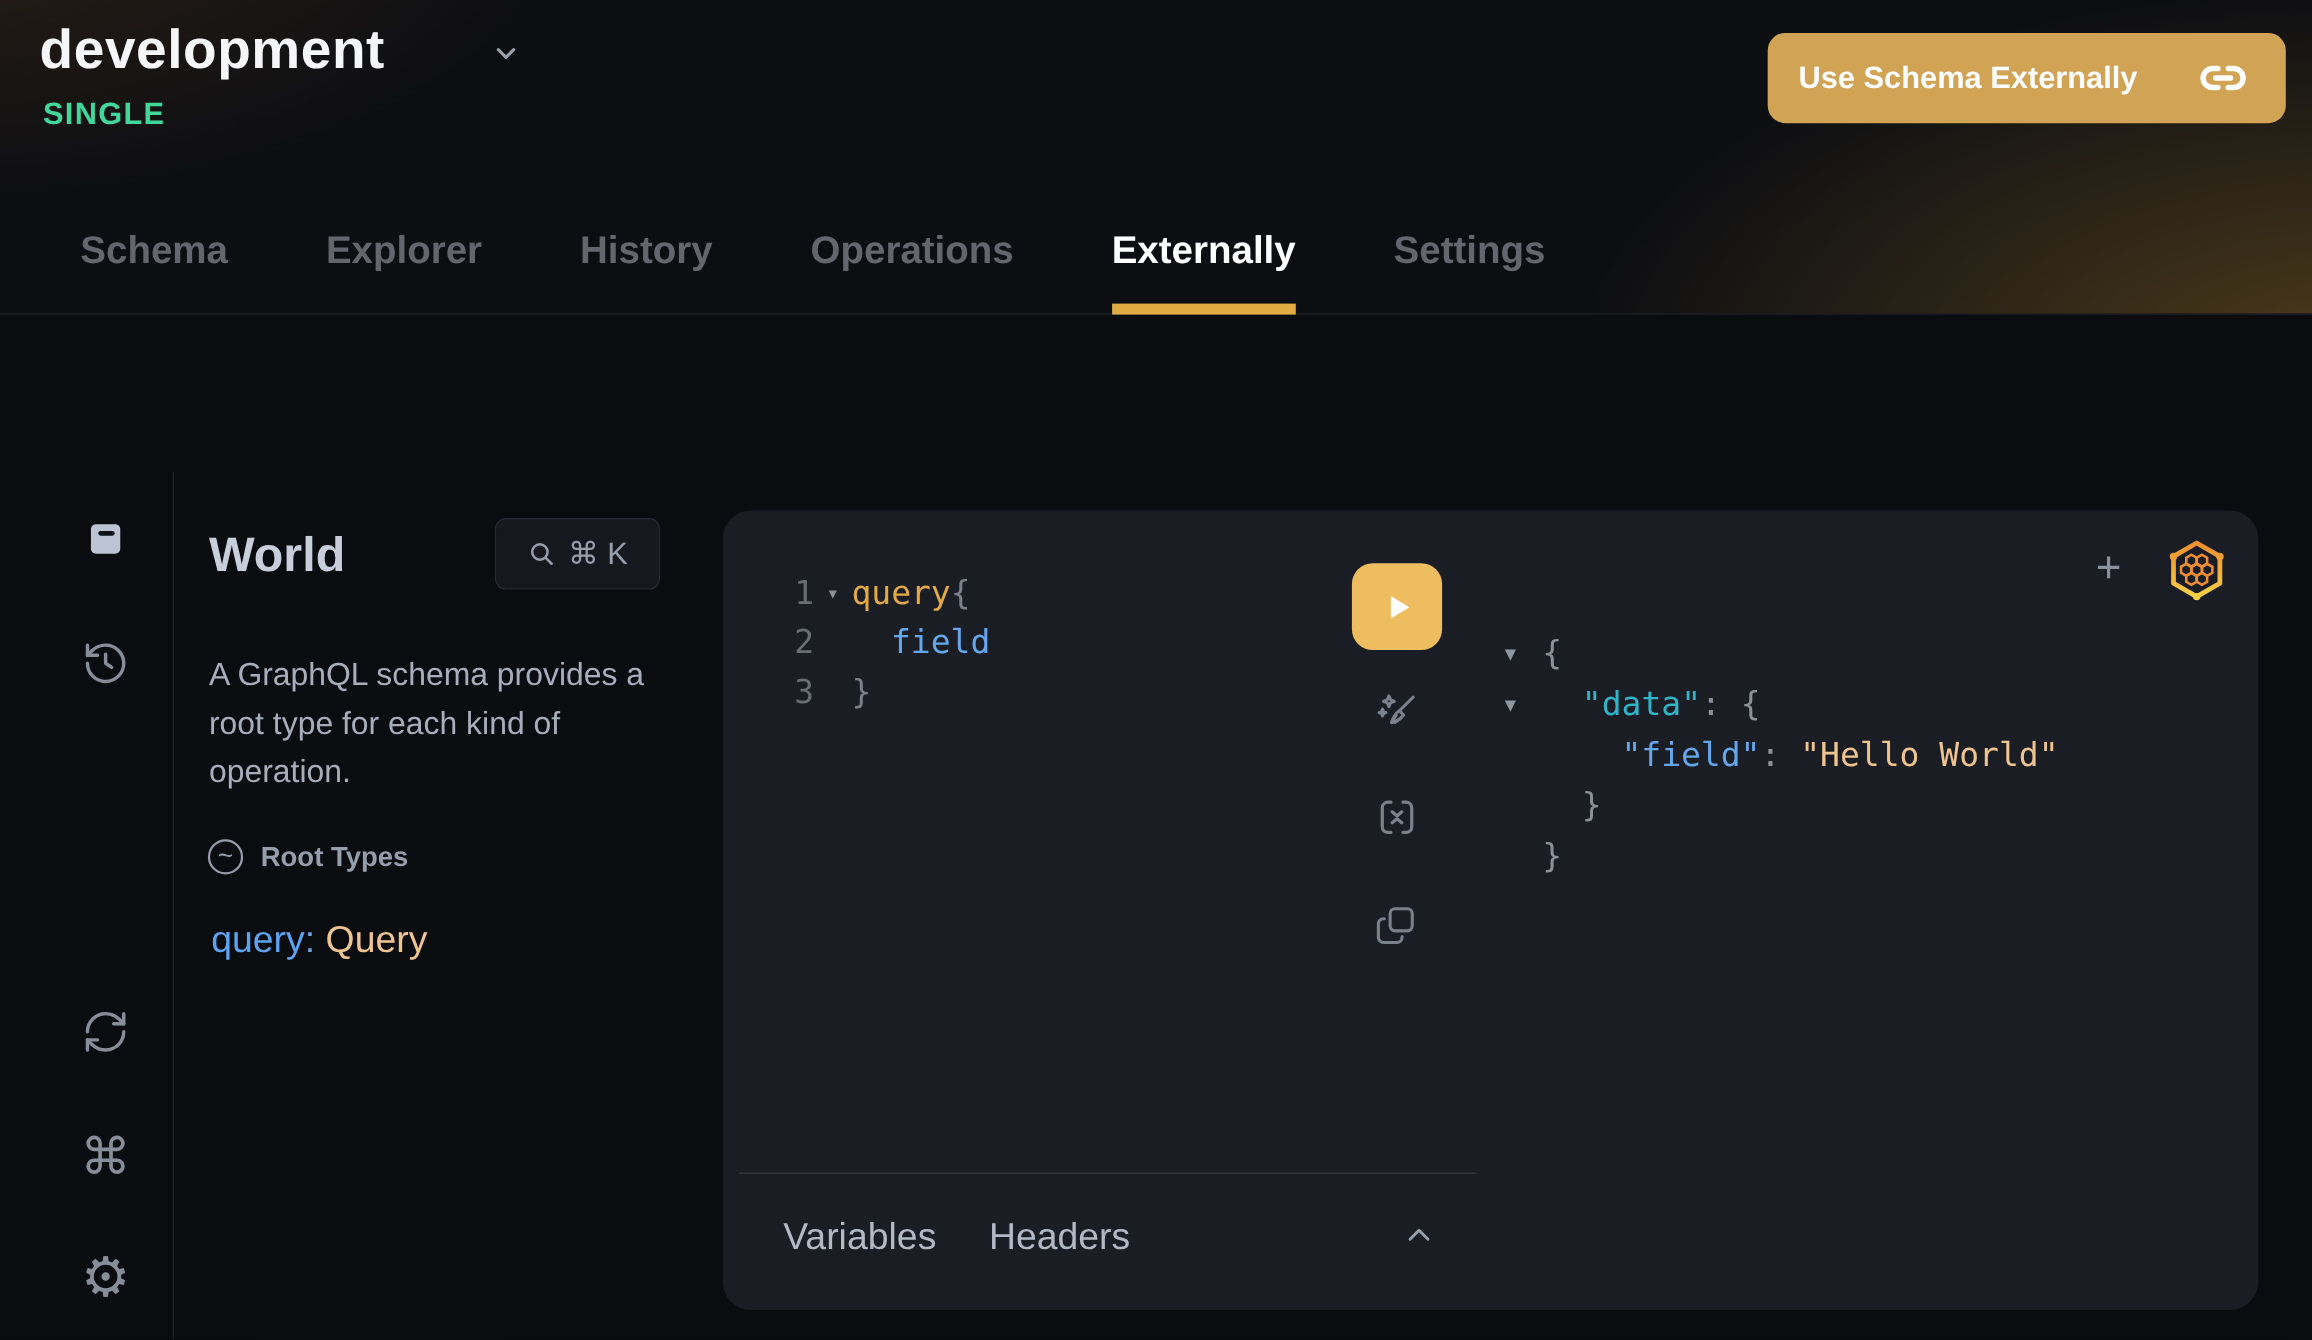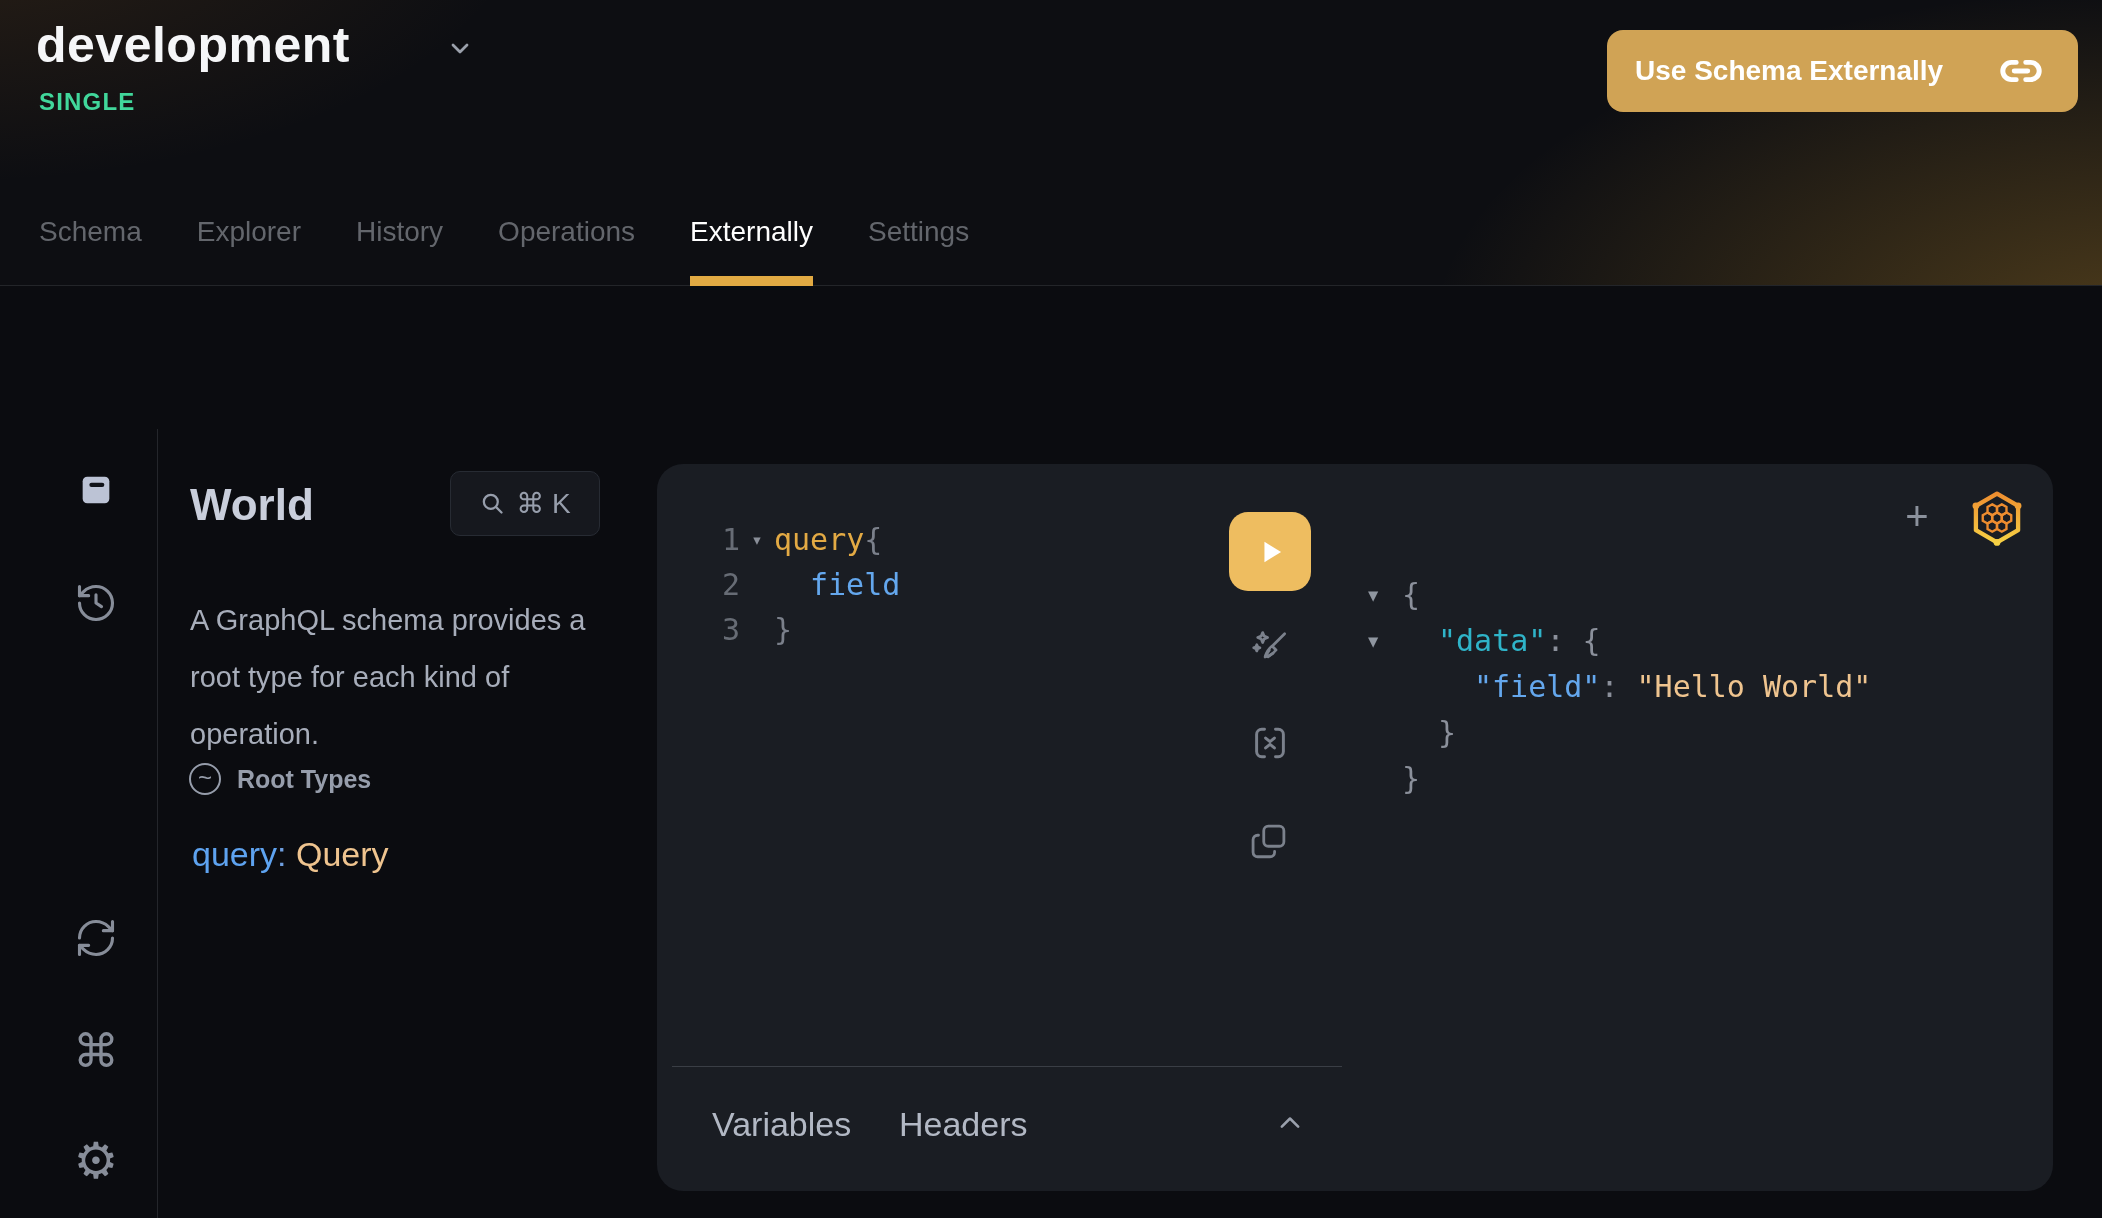--- a/index.html
+++ b/index.html
@@ -12,48 +12,48 @@
   .header {
     position:absolute; left:0; top:0; width:2102px; height:286px;
     border-bottom:1px solid #232529;
     background:
       radial-gradient(900px 420px at -60px -90px, rgba(150,98,38,.22), transparent 65%),
       radial-gradient(1150px 560px at 102% 118%, rgba(205,150,45,.34), transparent 62%),
       #0d0e12;
   }
   .page-title { position:absolute; left:36px; top:16px; font-size:50px; font-weight:bold; color:#f5f6f8; letter-spacing:.5px; }
   .title-chevron { position:absolute; left:446px; top:34px; width:28px; height:28px; color:#9aa0ab; }
-  .env-badge { position:absolute; left:39px; top:88px; font-size:24px; font-weight:bold; letter-spacing:1.2px; color:var(--badge-green,#41d79b); }
+  .env-badge { position:absolute; left:39px; top:88px; font-size:28px; font-weight:bold; letter-spacing:1.2px; color:var(--badge-green,#41d79b); }
   .ext-btn {
     position:absolute; left:1607px; top:30px; width:471px; height:82px;
     background:var(--accent-gold,#d0a355); border-radius:16px;
     display:flex; align-items:center; padding:0 34px 0 28px; cursor:pointer;
   }
   .ext-btn-label { font-size:28px; font-weight:bold; color:#ffffff; }
   .ext-btn .link-ic { margin-left:auto; width:46px; height:46px; color:#ffffff; }
   .tabs { position:absolute; left:39px; top:0; height:286px; display:flex; gap:55px; align-items:flex-end; }
-  .tab { position:relative; padding-bottom:38px; font-size:28px; font-weight:normal; color:#63666c; cursor:pointer; }
+  .tab { position:relative; padding-bottom:38px; font-size:35px; font-weight:bold; color:#63666c; cursor:pointer;margin-left:34px; }
   .tab.active { color:#ffffff; }
   .tab.active::after { content:""; position:absolute; left:0; right:0; bottom:0; height:10px; background:var(--underline-gold,#e2aa43); }
   .subtitle { position:absolute; left:36px; top:352px; font-size:29px; color:#8e939e; }
   
   .sidebar-divider { position:absolute; left:157px; top:429px; bottom:0; width:1px; background:#24262b; }
   .side-icon { position:absolute; left:72px; width:48px; height:48px; display:flex; align-items:center; justify-content:center; color:#878d99; cursor:pointer; }
   .side-icon.active { color:#bcc3d5; }
   .glyph-cmd { font-size:46px; line-height:1; }
   .glyph-gear { font-size:50px; line-height:1; }
   
   .docs-heading { position:absolute; left:190px; top:480px; font-size:44px; font-weight:bold; color:#c9cedb; }
   .search-btn {
     position:absolute; left:450px; top:471px; width:150px; height:65px;
     background:#16181e; border:1px solid #272b33; border-radius:10px;
     display:flex; align-items:center; justify-content:center; gap:10px;
     color:#979eac; font-size:28px; cursor:pointer;
   }
-  .docs-desc { position:absolute; left:190px; top:592px; width:436px; font-size:29px; line-height:57px; color:#a7adba; }
+  .docs-desc { position:absolute; left:190px; top:592px; width:436px; font-size:29px; line-height:44px; color:#a7adba; }
   .root-types { position:absolute; left:189px; top:763px; display:flex; align-items:center; gap:16px; color:#969dab; cursor:pointer; }
   .tilde-circle { width:32px; height:32px; border:2px solid #969dab; border-radius:50%; display:flex; align-items:center; justify-content:center; font-size:24px; line-height:1; padding-bottom:3px; }
   .root-types-label { font-size:25px; font-weight:600; }
   .root-query { position:absolute; left:192px; top:835px; font-size:34px; cursor:pointer; }
   .fname { color:#5ea3f0; } .fsep { color:#6f9fe0; } .ftype { color:var(--type-orange,#efc48f); }
   
   .editor-panel { position:absolute; left:657px; top:464px; width:1396px; height:727px; background:#1a1d23; border-radius:26px; }
   .code-block { position:absolute; left:698px; top:517px; font-family:"DejaVu Sans Mono", monospace; font-size:30px; line-height:45px; cursor:text; }
   .cl { display:flex; }
   .cl .ln { width:42px; text-align:right; color:#676c75; }

